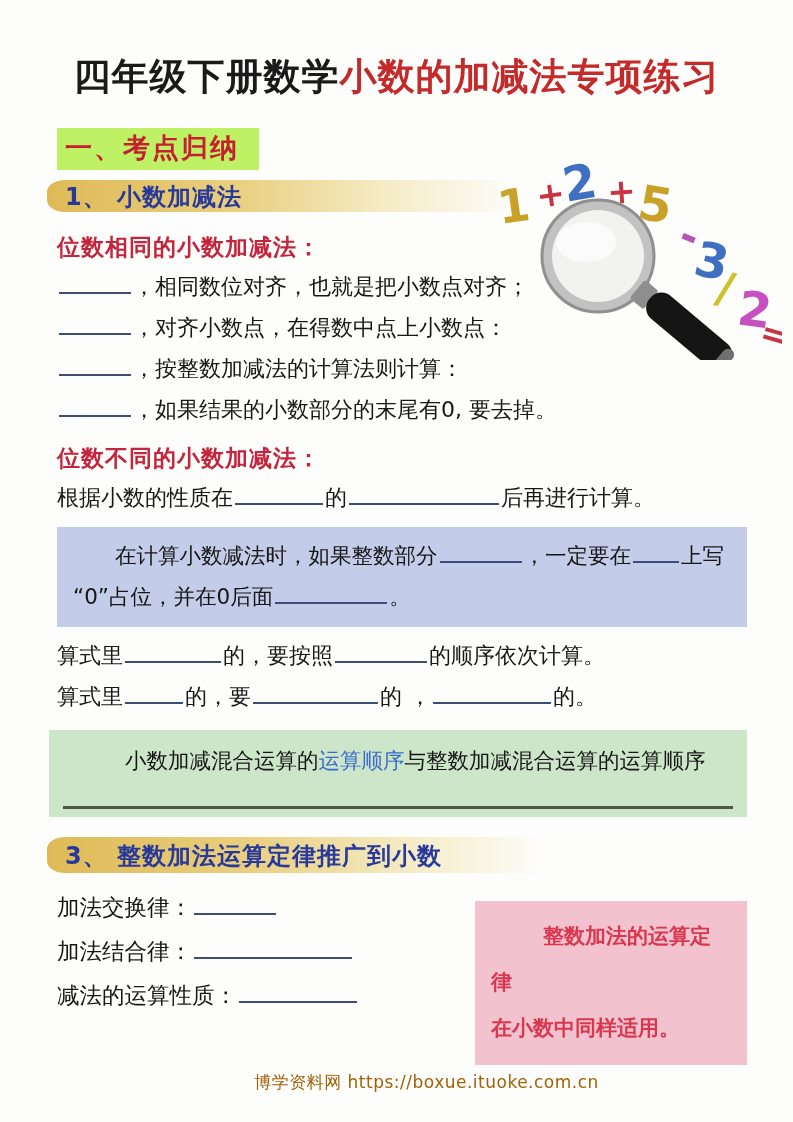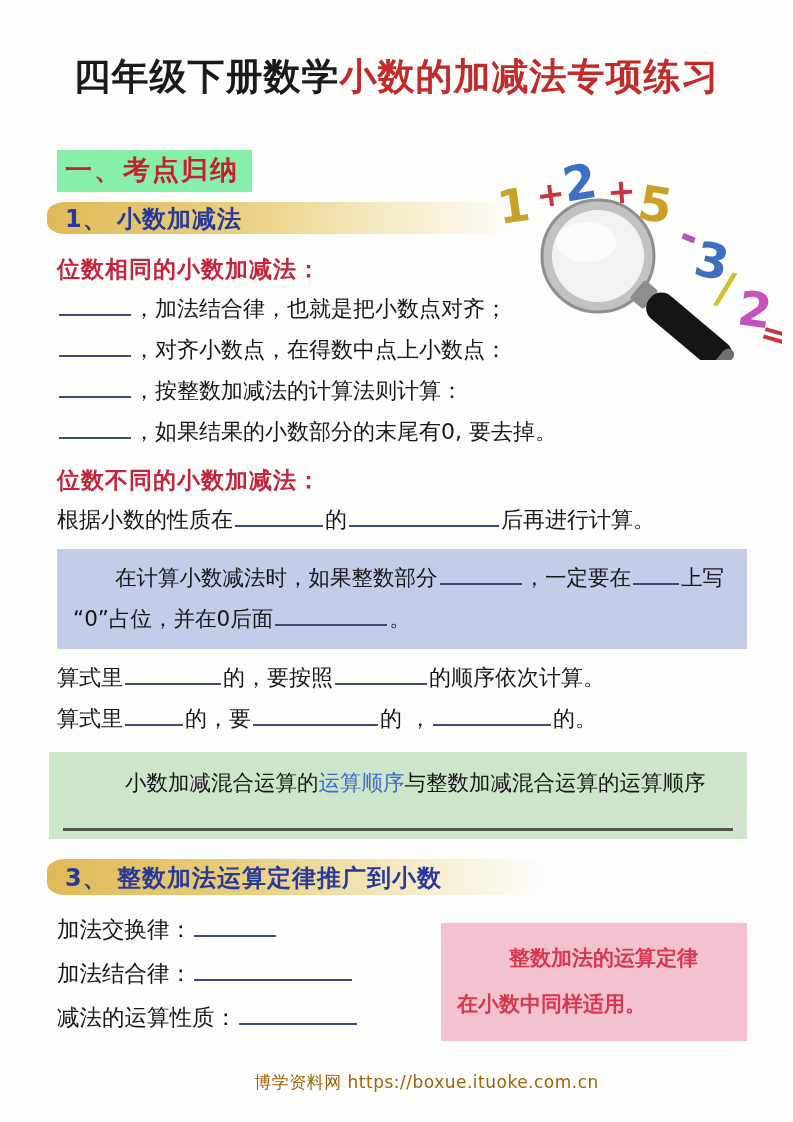--- a/index.html
+++ b/index.html
@@ -24,26 +24,26 @@
   }
   .title .t-black { color:#1a1a1a; }
   .title .t-red   { color:#c32b2b; }
 
   
   .content { padding:0 46px 0 57px; position:relative; }
 
   
   .h-outline {
     display:inline-block;
-    margin-top:48px;
-    background:#86efac;
+    margin-top:26px;
+    background:#bef264;
     color:#c51f30;
     font-size:27px;
     font-weight:bold;
-    padding:2px 13px 4px 8px;
+    padding:2px 20px 4px 8px;
     letter-spacing:2px;
   }
 
   
   .h-num {
     position:relative;
     margin-top:8px;
     font-size:24px;
     font-weight:bold;
     color:#27399a;
@@ -130,21 +130,21 @@
   }
   .note-green .pad-bottom { height:8px; }
 
   
   .s3-wrap { position:relative; margin-top:14px; }
   .s3-line { font-size:22.5px; line-height:36px; margin:8px 0; white-space:nowrap; }
   .s3-extra { margin-left:182px; margin-top:18px; }
   .pink-box {
     position:absolute;
     right:0; top:12px;
-    width:306px;
+    width:272px;
     background:#f2c3cf;
     color:#d8374f;
     font-weight:bold;
     font-size:21px;
     line-height:46px;
     padding:12px 16px 14px;
   }
   .pink-box .p1 { text-indent:52px; }
 
   
@@ -211,21 +211,21 @@
       <div class="h-outline">一、考点归纳</div>
     </div>
 
     <div class="h-num">
       <span class="brush b1"></span>
       <span class="label">1、 小数加减法</span>
     </div>
 
     <div class="red-label">位数相同的小数加减法：</div>
 
-    <div class="line"><span class="bl b72"></span><span>，加法结合律，也就是把小数点对齐；</span></div>
+    <div class="line"><span class="bl b72"></span><span>，相同数位对齐，也就是把小数点对齐；</span></div>
     <div class="line"><span class="bl b72"></span><span>，对齐小数点，在得数中点上小数点：</span></div>
     <div class="line"><span class="bl b72"></span><span>，按整数加减法的计算法则计算：</span></div>
     <div class="line"><span class="bl b72"></span><span>，如果结果的小数部分的末尾有0, 要去掉。</span></div>
 
     <div class="red-label">位数不同的小数加减法：</div>
 
     <div class="line">
       <span>根据小数的性质在</span><span class="bl b88"></span><span>的</span><span class="bl b150"></span><span>后再进行计算。</span>
     </div>
 

